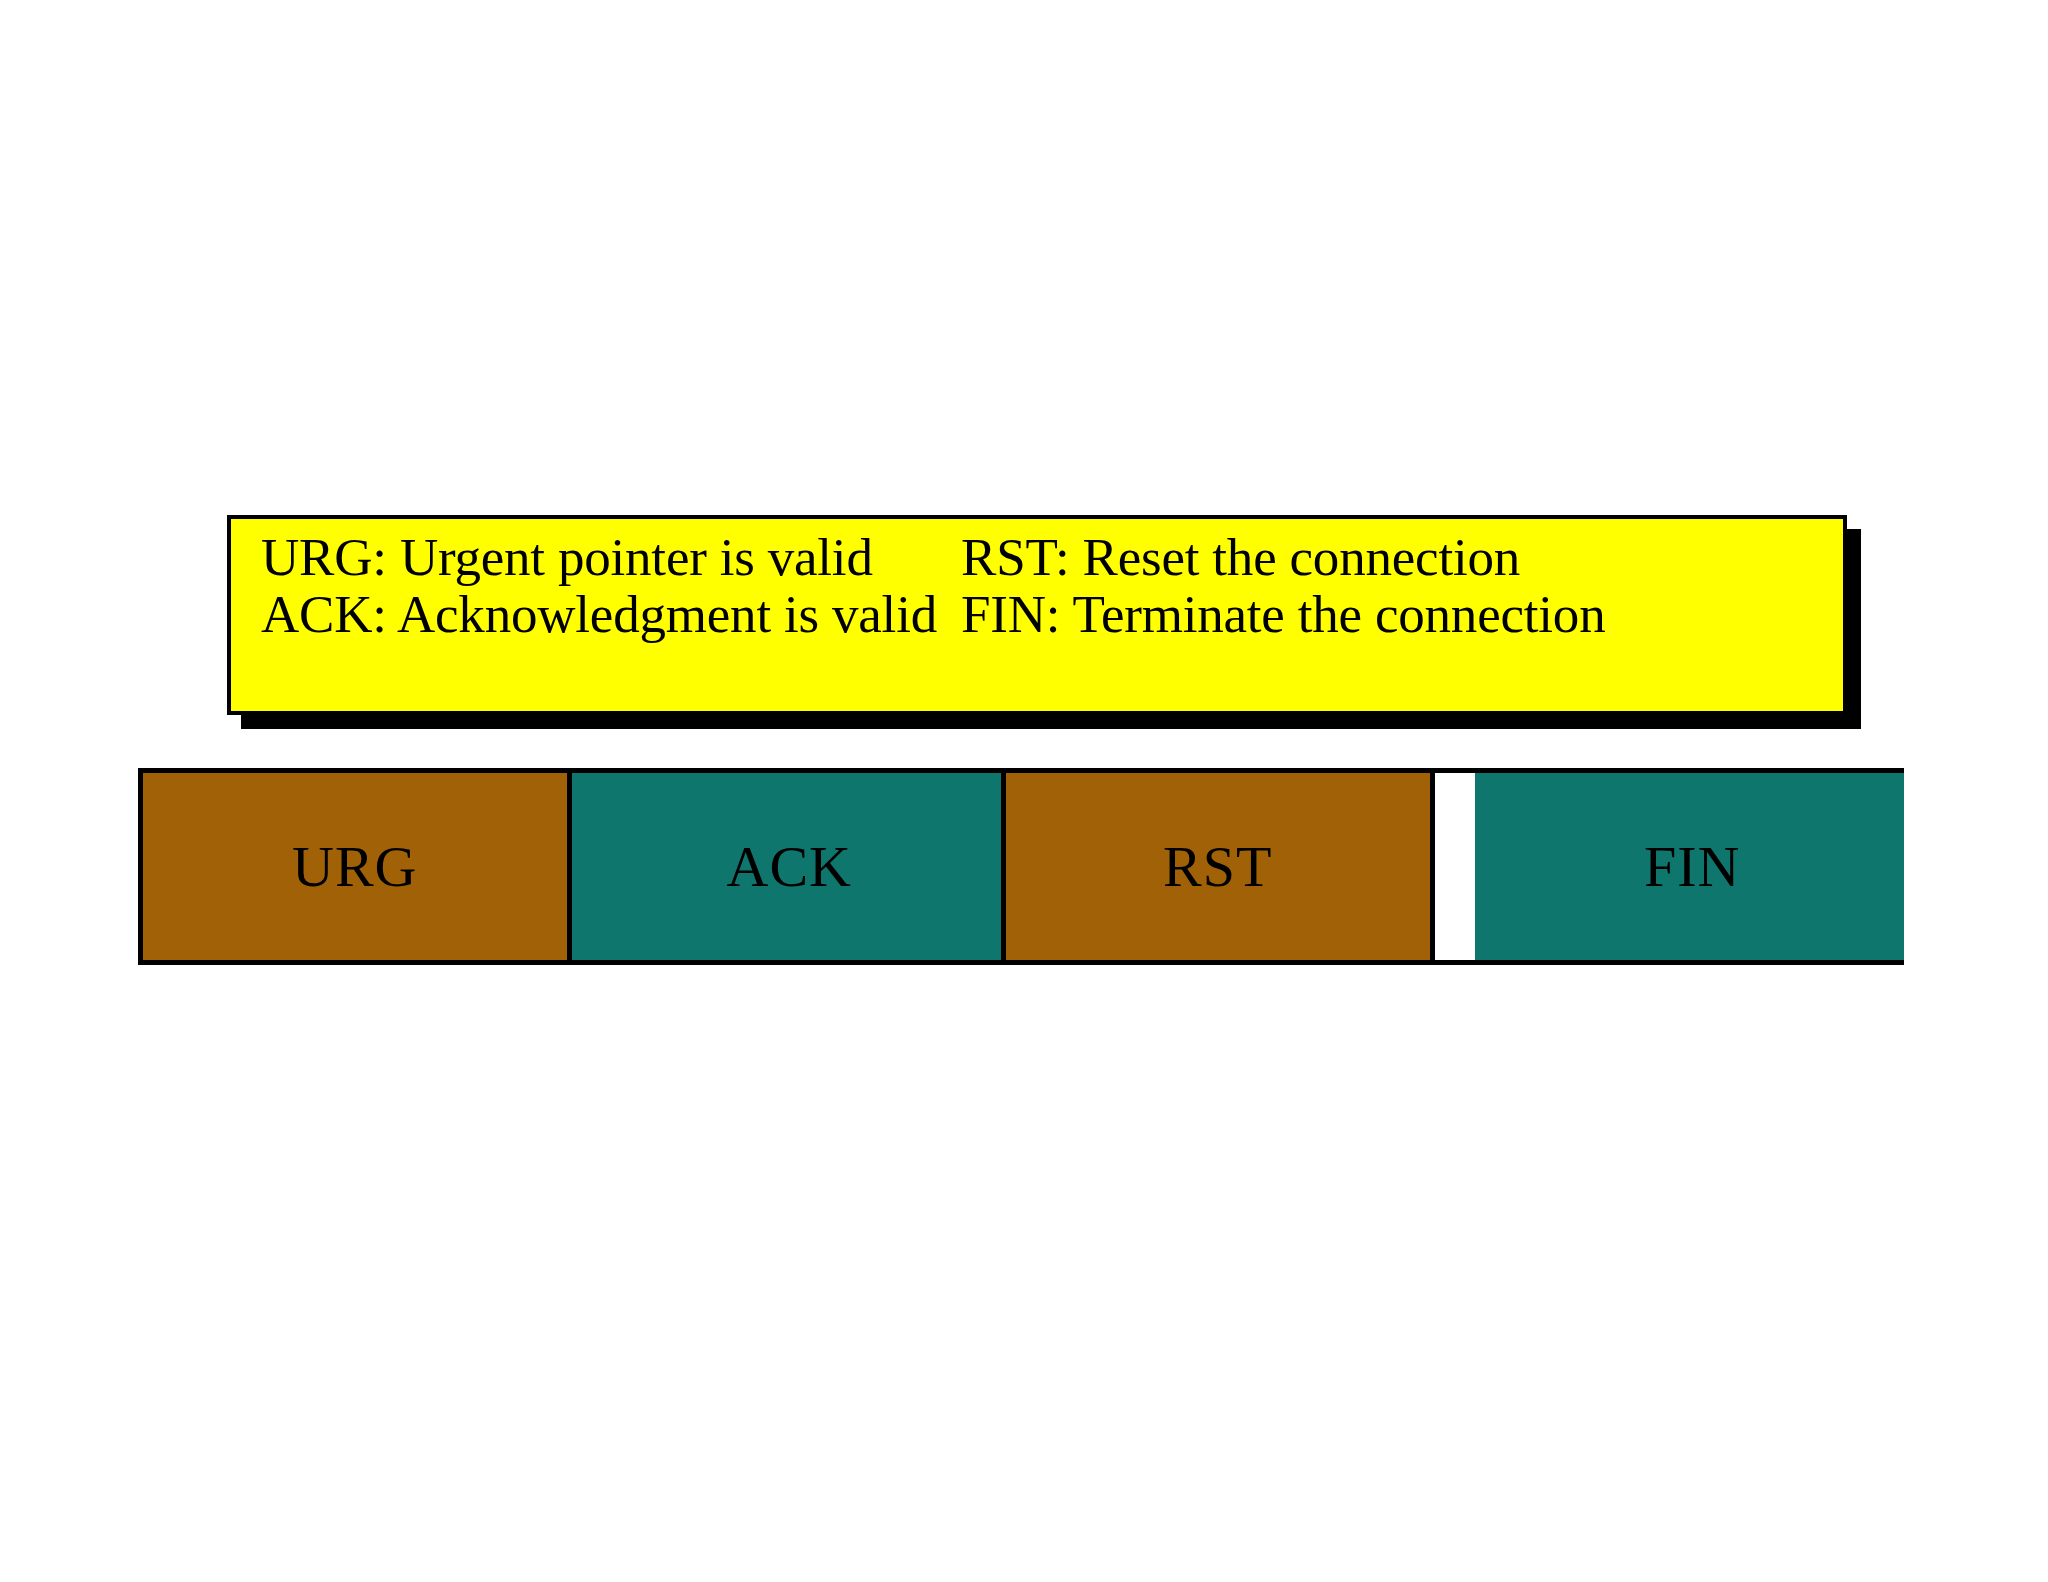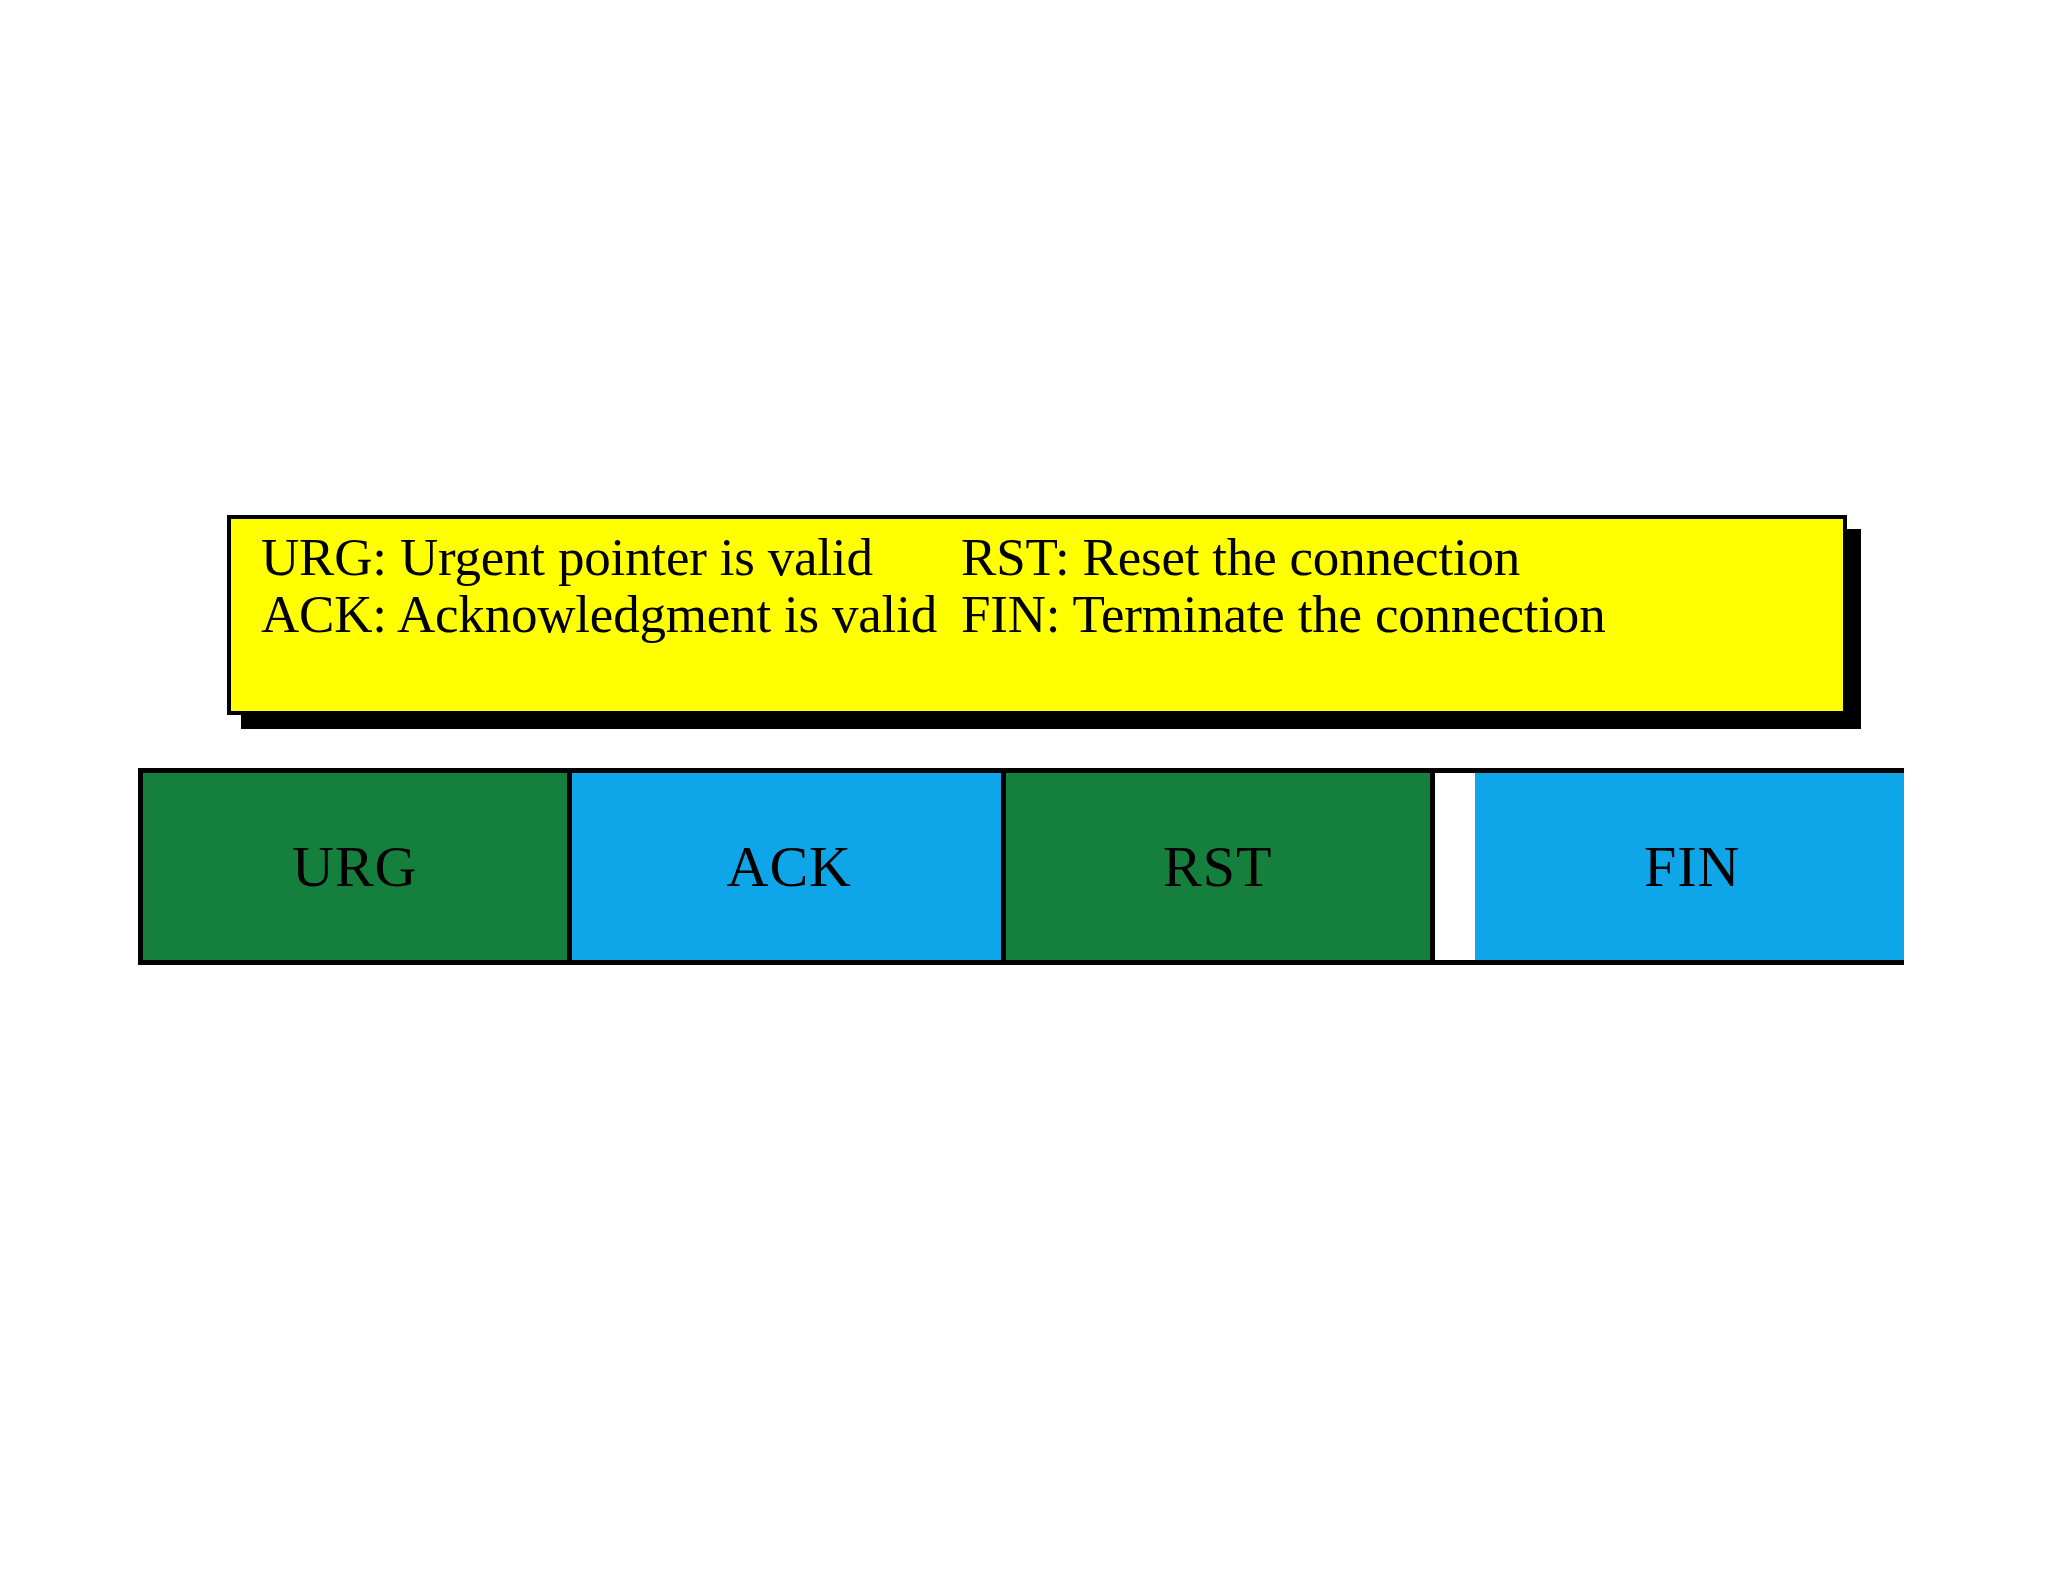--- a/index.html
+++ b/index.html
@@ -84,25 +84,25 @@
     border-right: 5px solid #000000;
     box-sizing: border-box;
     font-size: 58px;
     letter-spacing: 1px;
   }
   .flag-cell.last {
     border-right: none;
     margin-left: 40px;
   }
   .flag-cell.set {
-    background: #0ea5e9;
+    background: #0f766e;
     padding-left: 6px;
   }
   .flag-cell.unset {
-    background: #15803d;
+    background: #a16207;
     align-items: center;
   }
 </style>
 </head>
 <body>
 
 <div id="legend-wrapper">
   <div id="legend-shadow"></div>
   <div id="legend-box">
     <div id="legend-grid">

